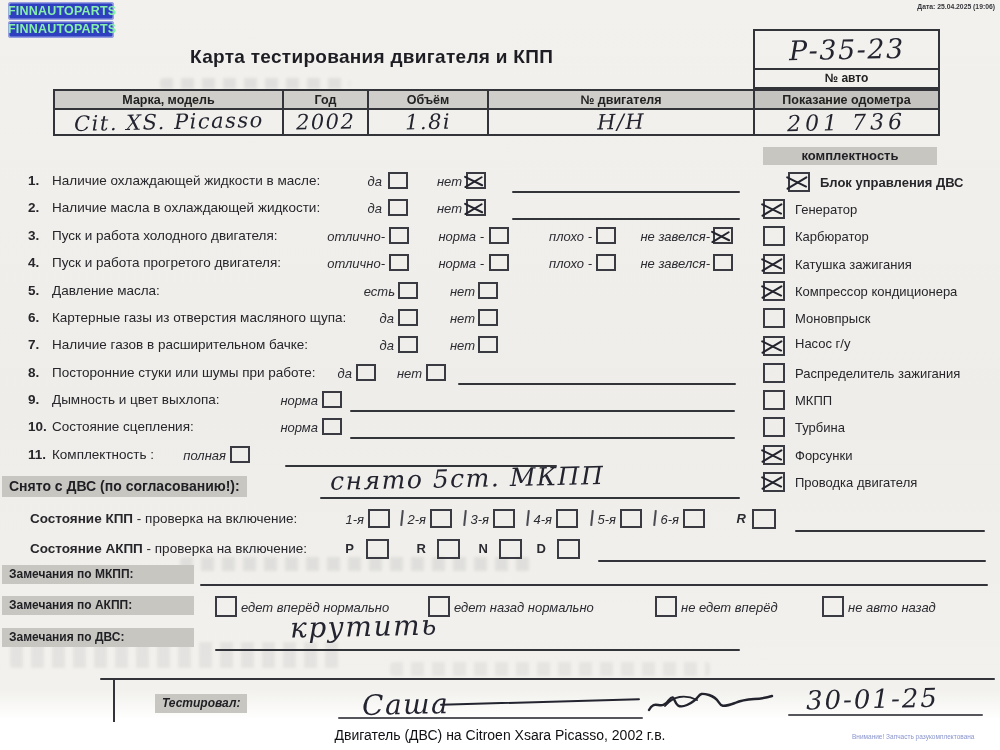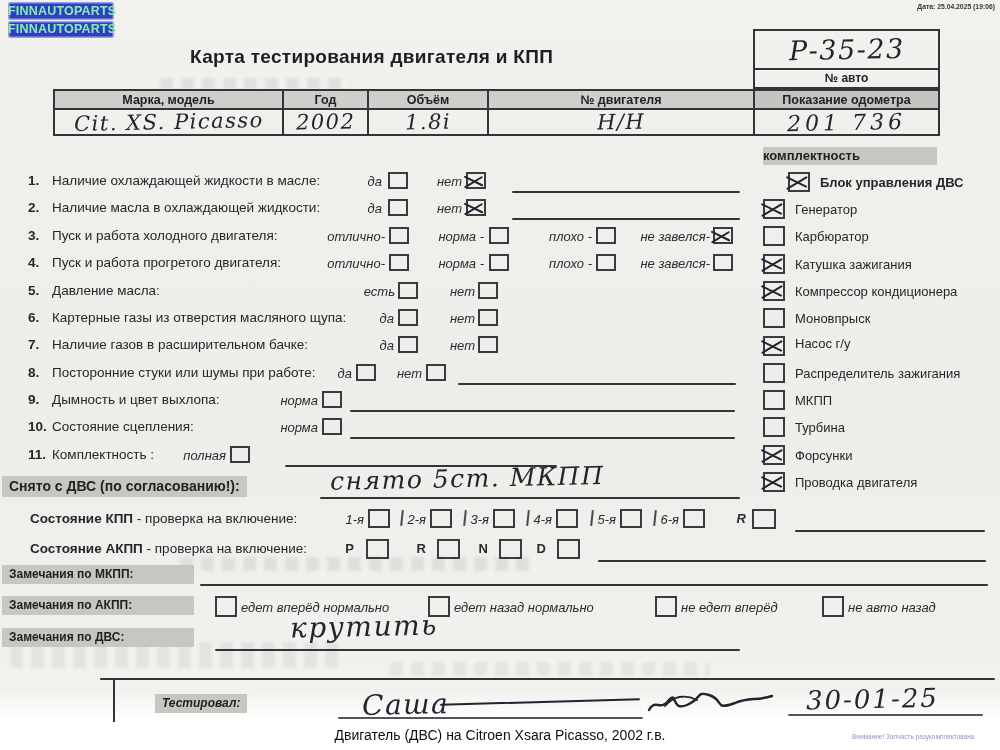--- a/index.html
+++ b/index.html
@@ -81,21 +81,21 @@
         </div>
       <div class="cell" style="width:266px;">
           <span class="hw" style="position:static;font-size:21px;">Н/Н</span>
         </div>
       <div class="cell" style="width:183px;">
           <span class="hw" style="position:static;font-size:22px;letter-spacing:4px;">201 736</span>
         </div>
     </div>
   </div>
 
-  <div class="slab" style="left:763px;top:147px;width:174px;font-size:13px;padding:1px 0 2px 0;">комплектность</div>
+  <div class="slab" style="left:763px;top:147px;width:174px;text-align:center;font-size:13px;padding:1px 0 2px 0;">комплектность</div>
 
   <div class="abs" style="left:788px;top:172px;width:230px;height:22px;font-weight:bold;">
     <span class="cb cbL" data-checked="true">
         <i class="mk"></i>
       </span>
     <span class="lbl" style="left:32px;top:3px;font-size:13px;">Блок управления ДВС</span>
   </div>
   <div class="abs" style="left:763px;top:199px;width:230px;height:22px;">
     <span class="cb cbL" data-checked="true">
         <i class="mk"></i>

